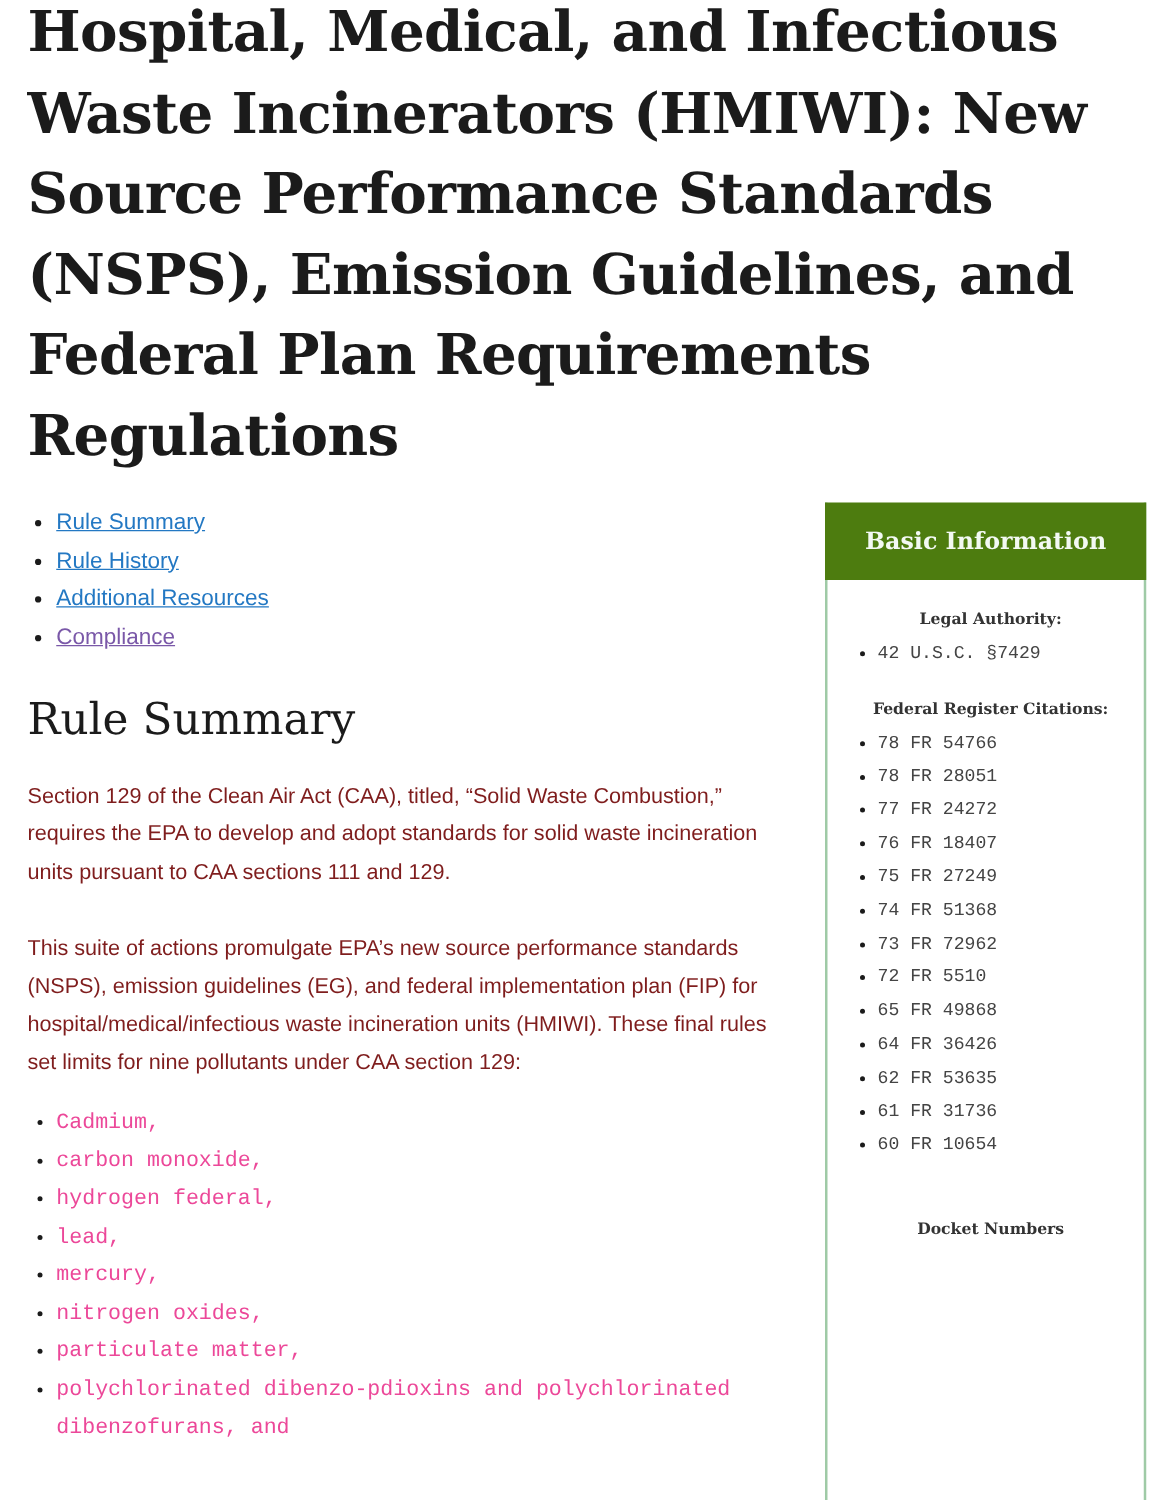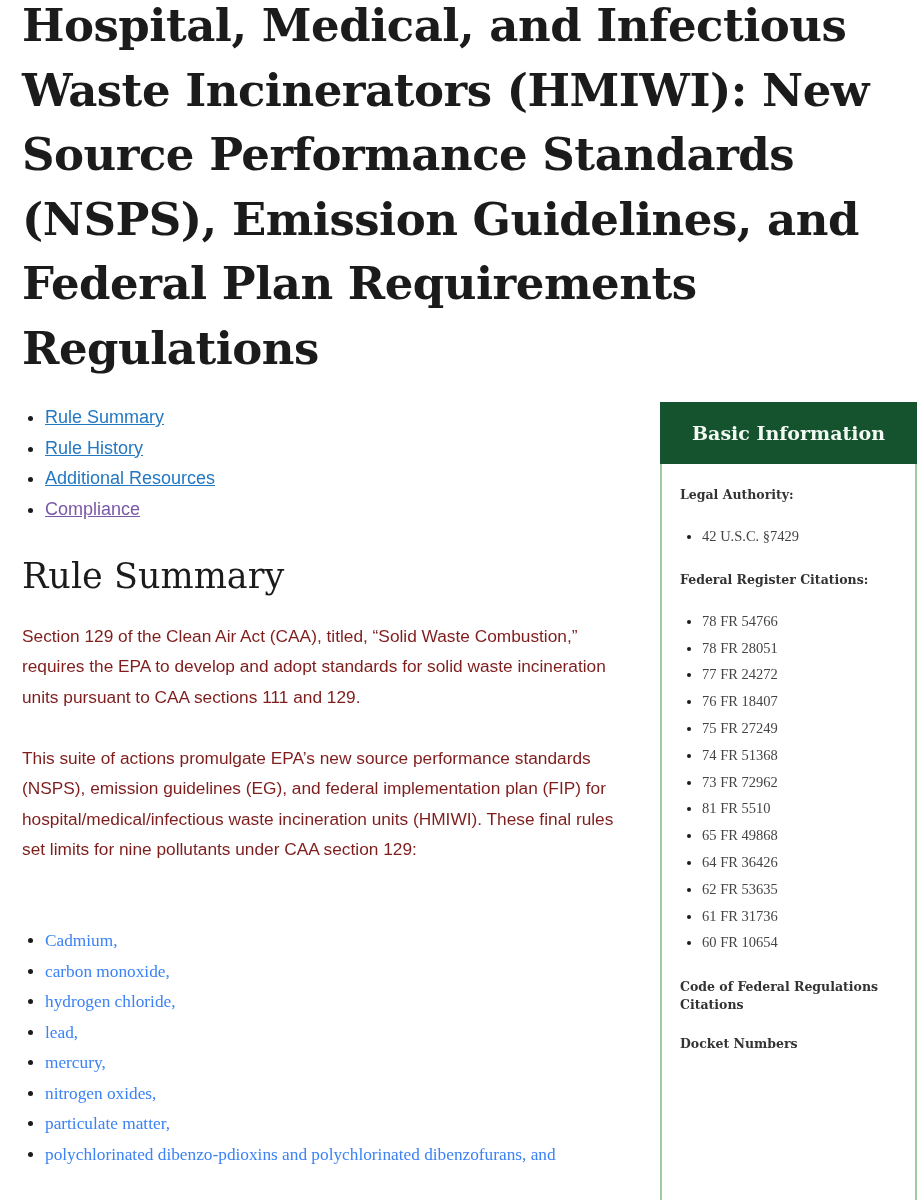--- a/index.html
+++ b/index.html
@@ -27,45 +27,45 @@
       font-size: 35px; line-height: 52px; color: #1b1b1b;
     }
     .para {
       position: absolute; left: 22px; width: 610px; margin: 0;
       font-family: "Liberation Sans", sans-serif; font-size: 17.3px; line-height: 30.3px;
       color: #7f1d1d;
     }
     .para1 { top: 621px; }
     .para2 { top: 743px; }
     .pollutants {
-      position: absolute; left: 22px; top: 926px; width: 610px; margin: 0; padding: 0 0 0 23px;
+      position: absolute; left: 22px; top: 884px; width: 610px; margin: 0; padding: 0 0 0 23px;
       list-style: disc;
-      font-family: Liberation Serif, serif; font-size: 17.3px; line-height: 30.5px;
-      color: #3b82f6;
+      font-family: Liberation Mono, monospace; font-size: 17.3px; line-height: 30.5px;
+      color: #ec4899;
     }
     .pollutants li::marker { color: #1b1b1b; }
 
     .sidebar {
       position: absolute; left: 660px; top: 402px; width: 257px; height: 820px;
       border: 2px solid #9fcaa6; border-top: none; box-sizing: border-box;
       background: #fff;
     }
     .sidebar-header {
-      background: #14532d; color: #f3f9f3;
+      background: #4d7c0f; color: #f3f9f3;
       margin: 0 -2px; height: 62px; line-height: 62px; text-align: center;
       font-family: "DejaVu Serif", serif; font-weight: bold; font-size: 19px;
     }
     .sidebar-body { padding: 22px 10px 0 18px; }
     .sb-heading {
       margin: 0; font-family: "DejaVu Serif", serif; font-weight: bold;
-      font-size: 12.5px; line-height: 17.5px; color: #333;
+      font-size: 12.5px; line-height: 17.5px; color: #333; text-align: center;
     }
     .sb-list {
-      margin: 19px 0 0 0; padding: 0 0 0 22px; list-style: disc;
-      font-family: Liberation Serif, serif; font-size: 14.5px; line-height: 26.8px; color: #444;
+      margin: 6px 0 0 0; padding: 0 0 0 22px; list-style: disc;
+      font-family: Liberation Mono, monospace; font-size: 14.5px; line-height: 26.8px; color: #444;
     }
     .sb-list li::marker { color: #1b1b1b; }
     .sb-list a { color: #2378c3; text-decoration: underline; }
     .gap1 { height: 22px; }
     .gap2 { height: 22px; }
     .gap3 { height: 22px; }
   </style>
 </head>
 <body>
 
@@ -79,21 +79,21 @@
 </ul>
 
 <h2 class="section-title">Rule Summary</h2>
 
 <p class="para para1">Section 129 of the Clean Air Act (CAA), titled, “Solid Waste Combustion,” requires the EPA to develop and adopt standards for solid waste incineration units pursuant to CAA sections 111 and 129.</p>
 <p class="para para2">This suite of actions promulgate EPA’s new source performance standards (NSPS), emission guidelines (EG), and federal implementation plan (FIP) for hospital/medical/infectious waste incineration units (HMIWI). These final rules set limits for nine pollutants under CAA section 129:</p>
 
 <ul class="pollutants">
   <li>Cadmium,</li>
   <li>carbon monoxide,</li>
-  <li>hydrogen chloride,</li>
+  <li>hydrogen federal,</li>
   <li>lead,</li>
   <li>mercury,</li>
   <li>nitrogen oxides,</li>
   <li>particulate matter,</li>
   <li>polychlorinated dibenzo-pdioxins and polychlorinated dibenzofurans, and</li>
 </ul>
 
 <aside class="sidebar">
   <div class="sidebar-header">Basic Information</div>
   <div class="sidebar-body">
@@ -104,25 +104,24 @@
     <div class="gap1"></div>
     <h3 class="sb-heading">Federal Register Citations:</h3>
     <ul class="sb-list">
       <li>78 FR 54766</li>
       <li>78 FR 28051</li>
       <li>77 FR 24272</li>
       <li>76 FR 18407</li>
       <li>75 FR 27249</li>
       <li>74 FR 51368</li>
       <li>73 FR 72962</li>
-      <li>81 FR 5510</li>
+      <li>72 FR 5510</li>
       <li>65 FR 49868</li>
       <li>64 FR 36426</li>
       <li>62 FR 53635</li>
       <li>61 FR 31736</li>
       <li>60 FR 10654</li>
     </ul>
     <div class="gap2"></div>
-    <h3 class="sb-heading">Code of Federal Regulations Citations</h3>
     <div class="gap3"></div>
     <h3 class="sb-heading">Docket Numbers</h3>
   </div>
 </aside>
 
 </body></html>

